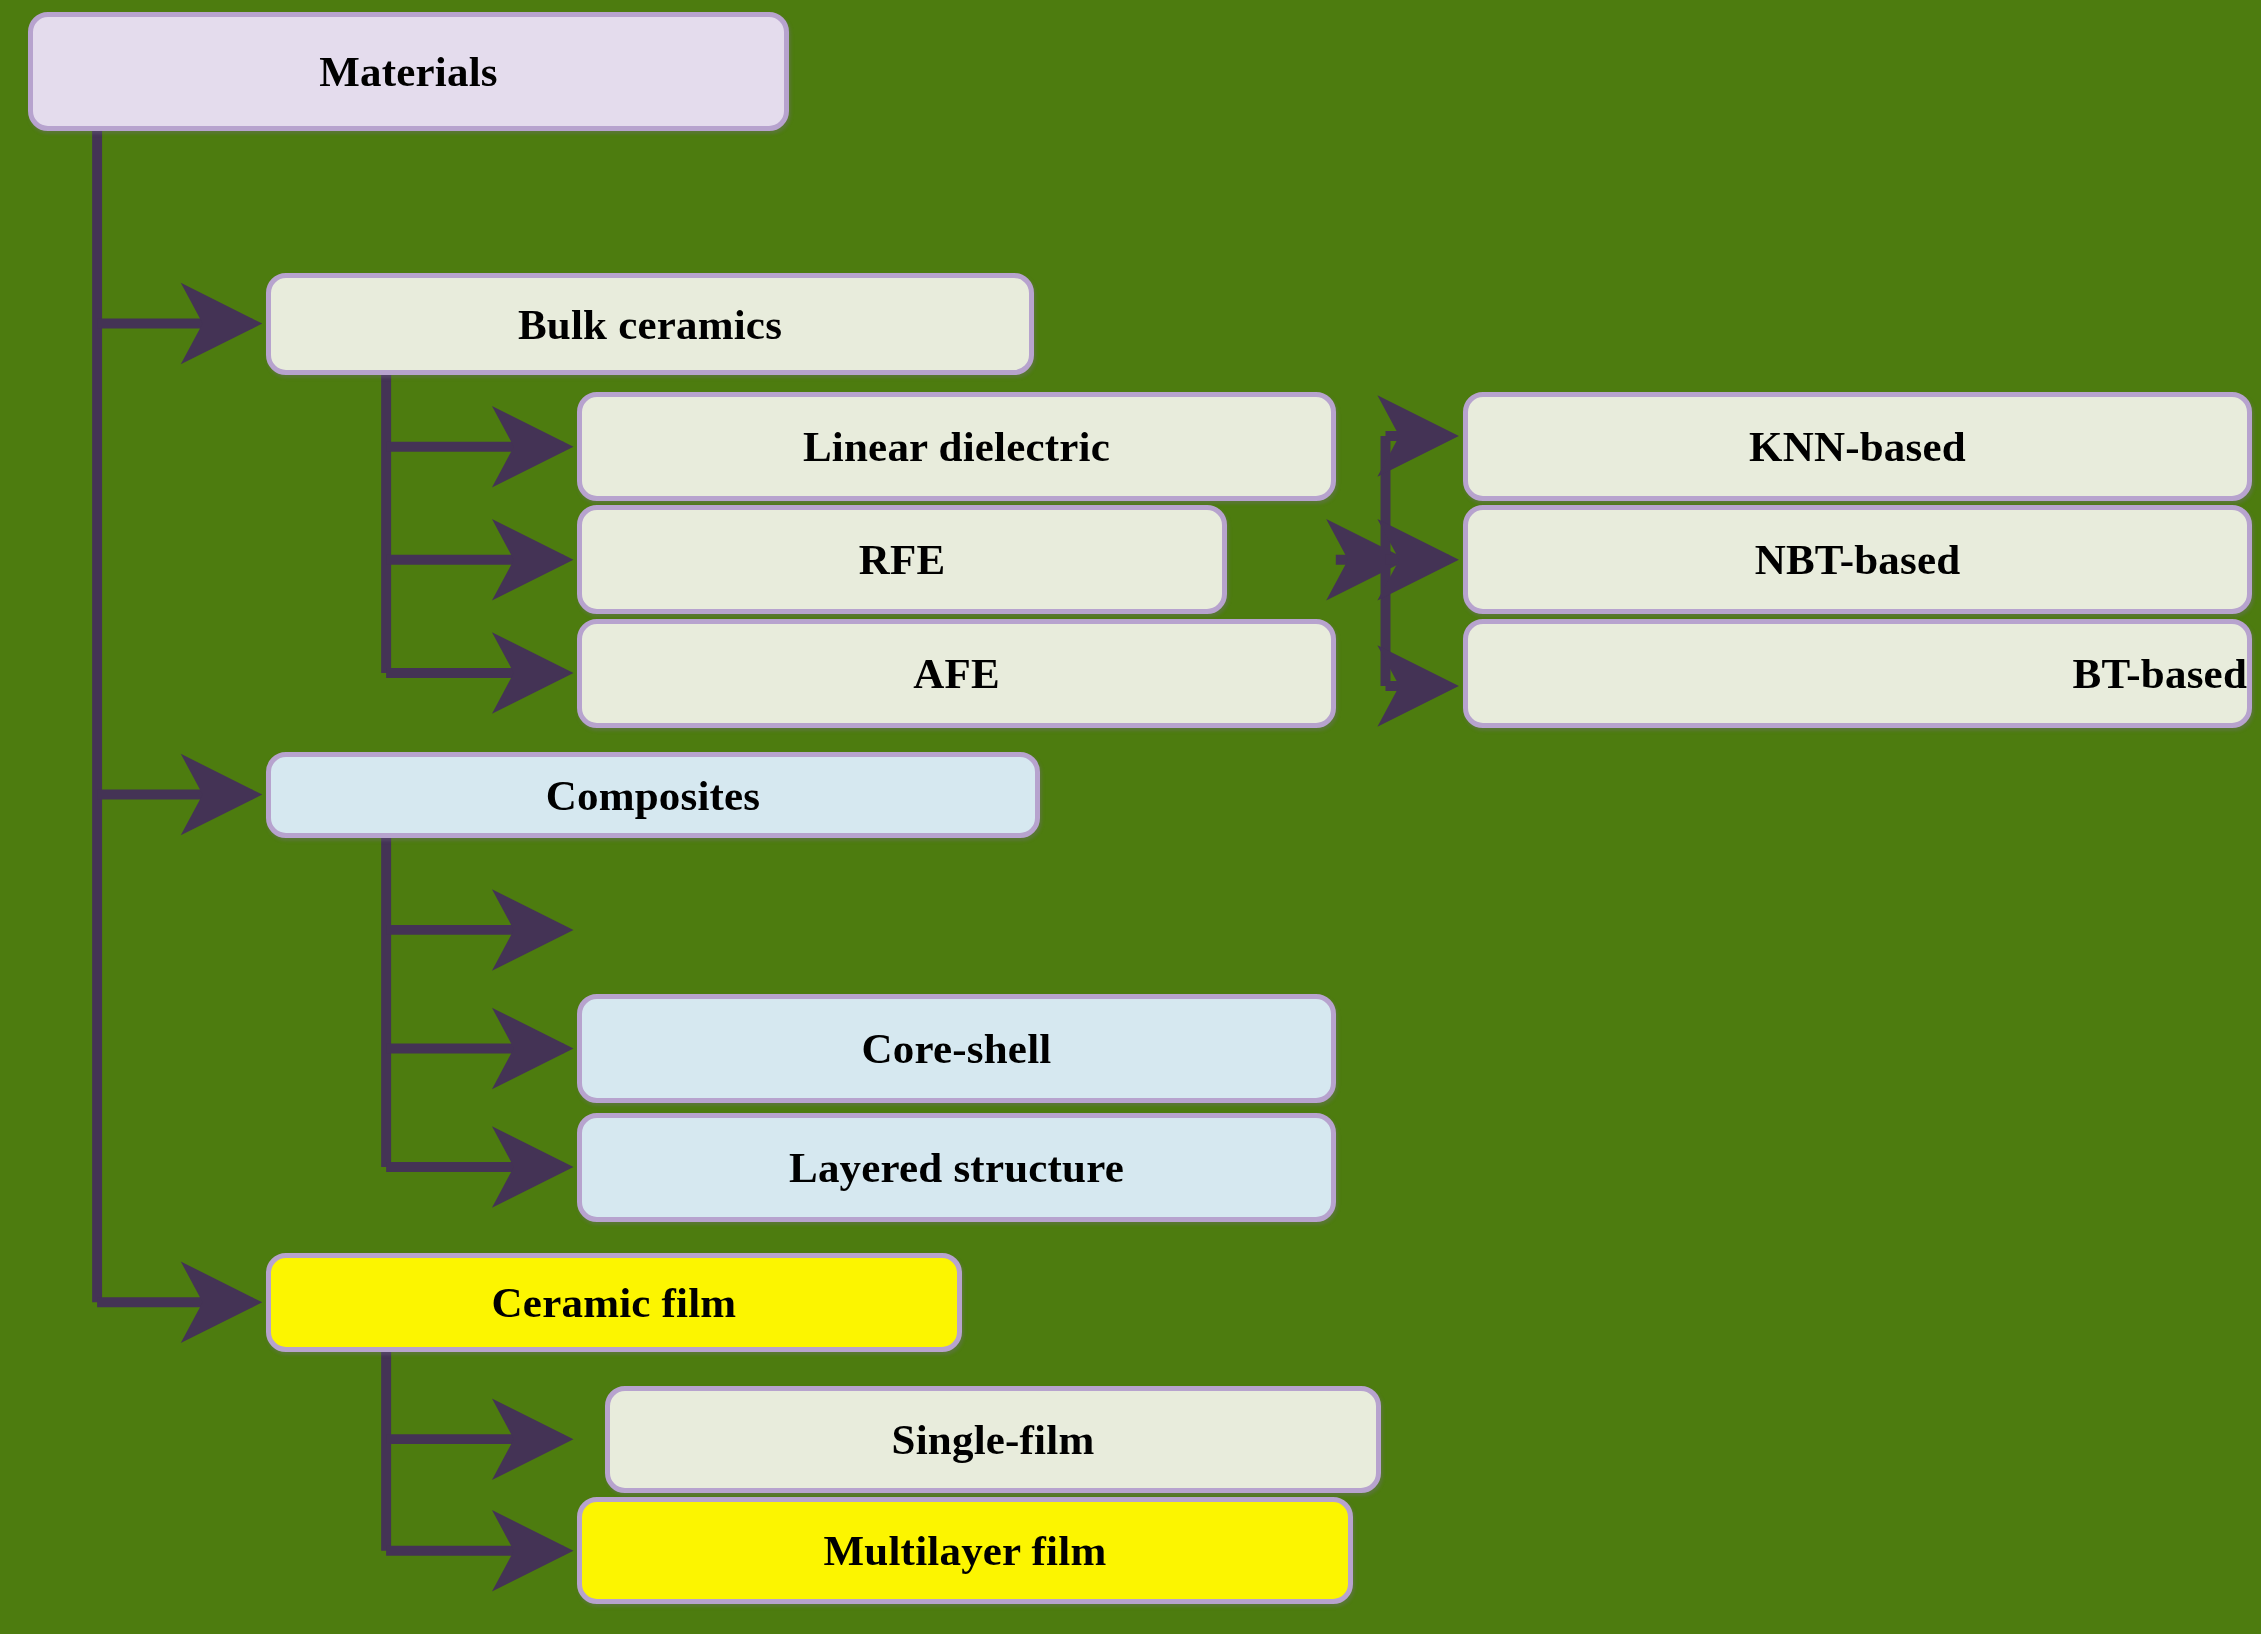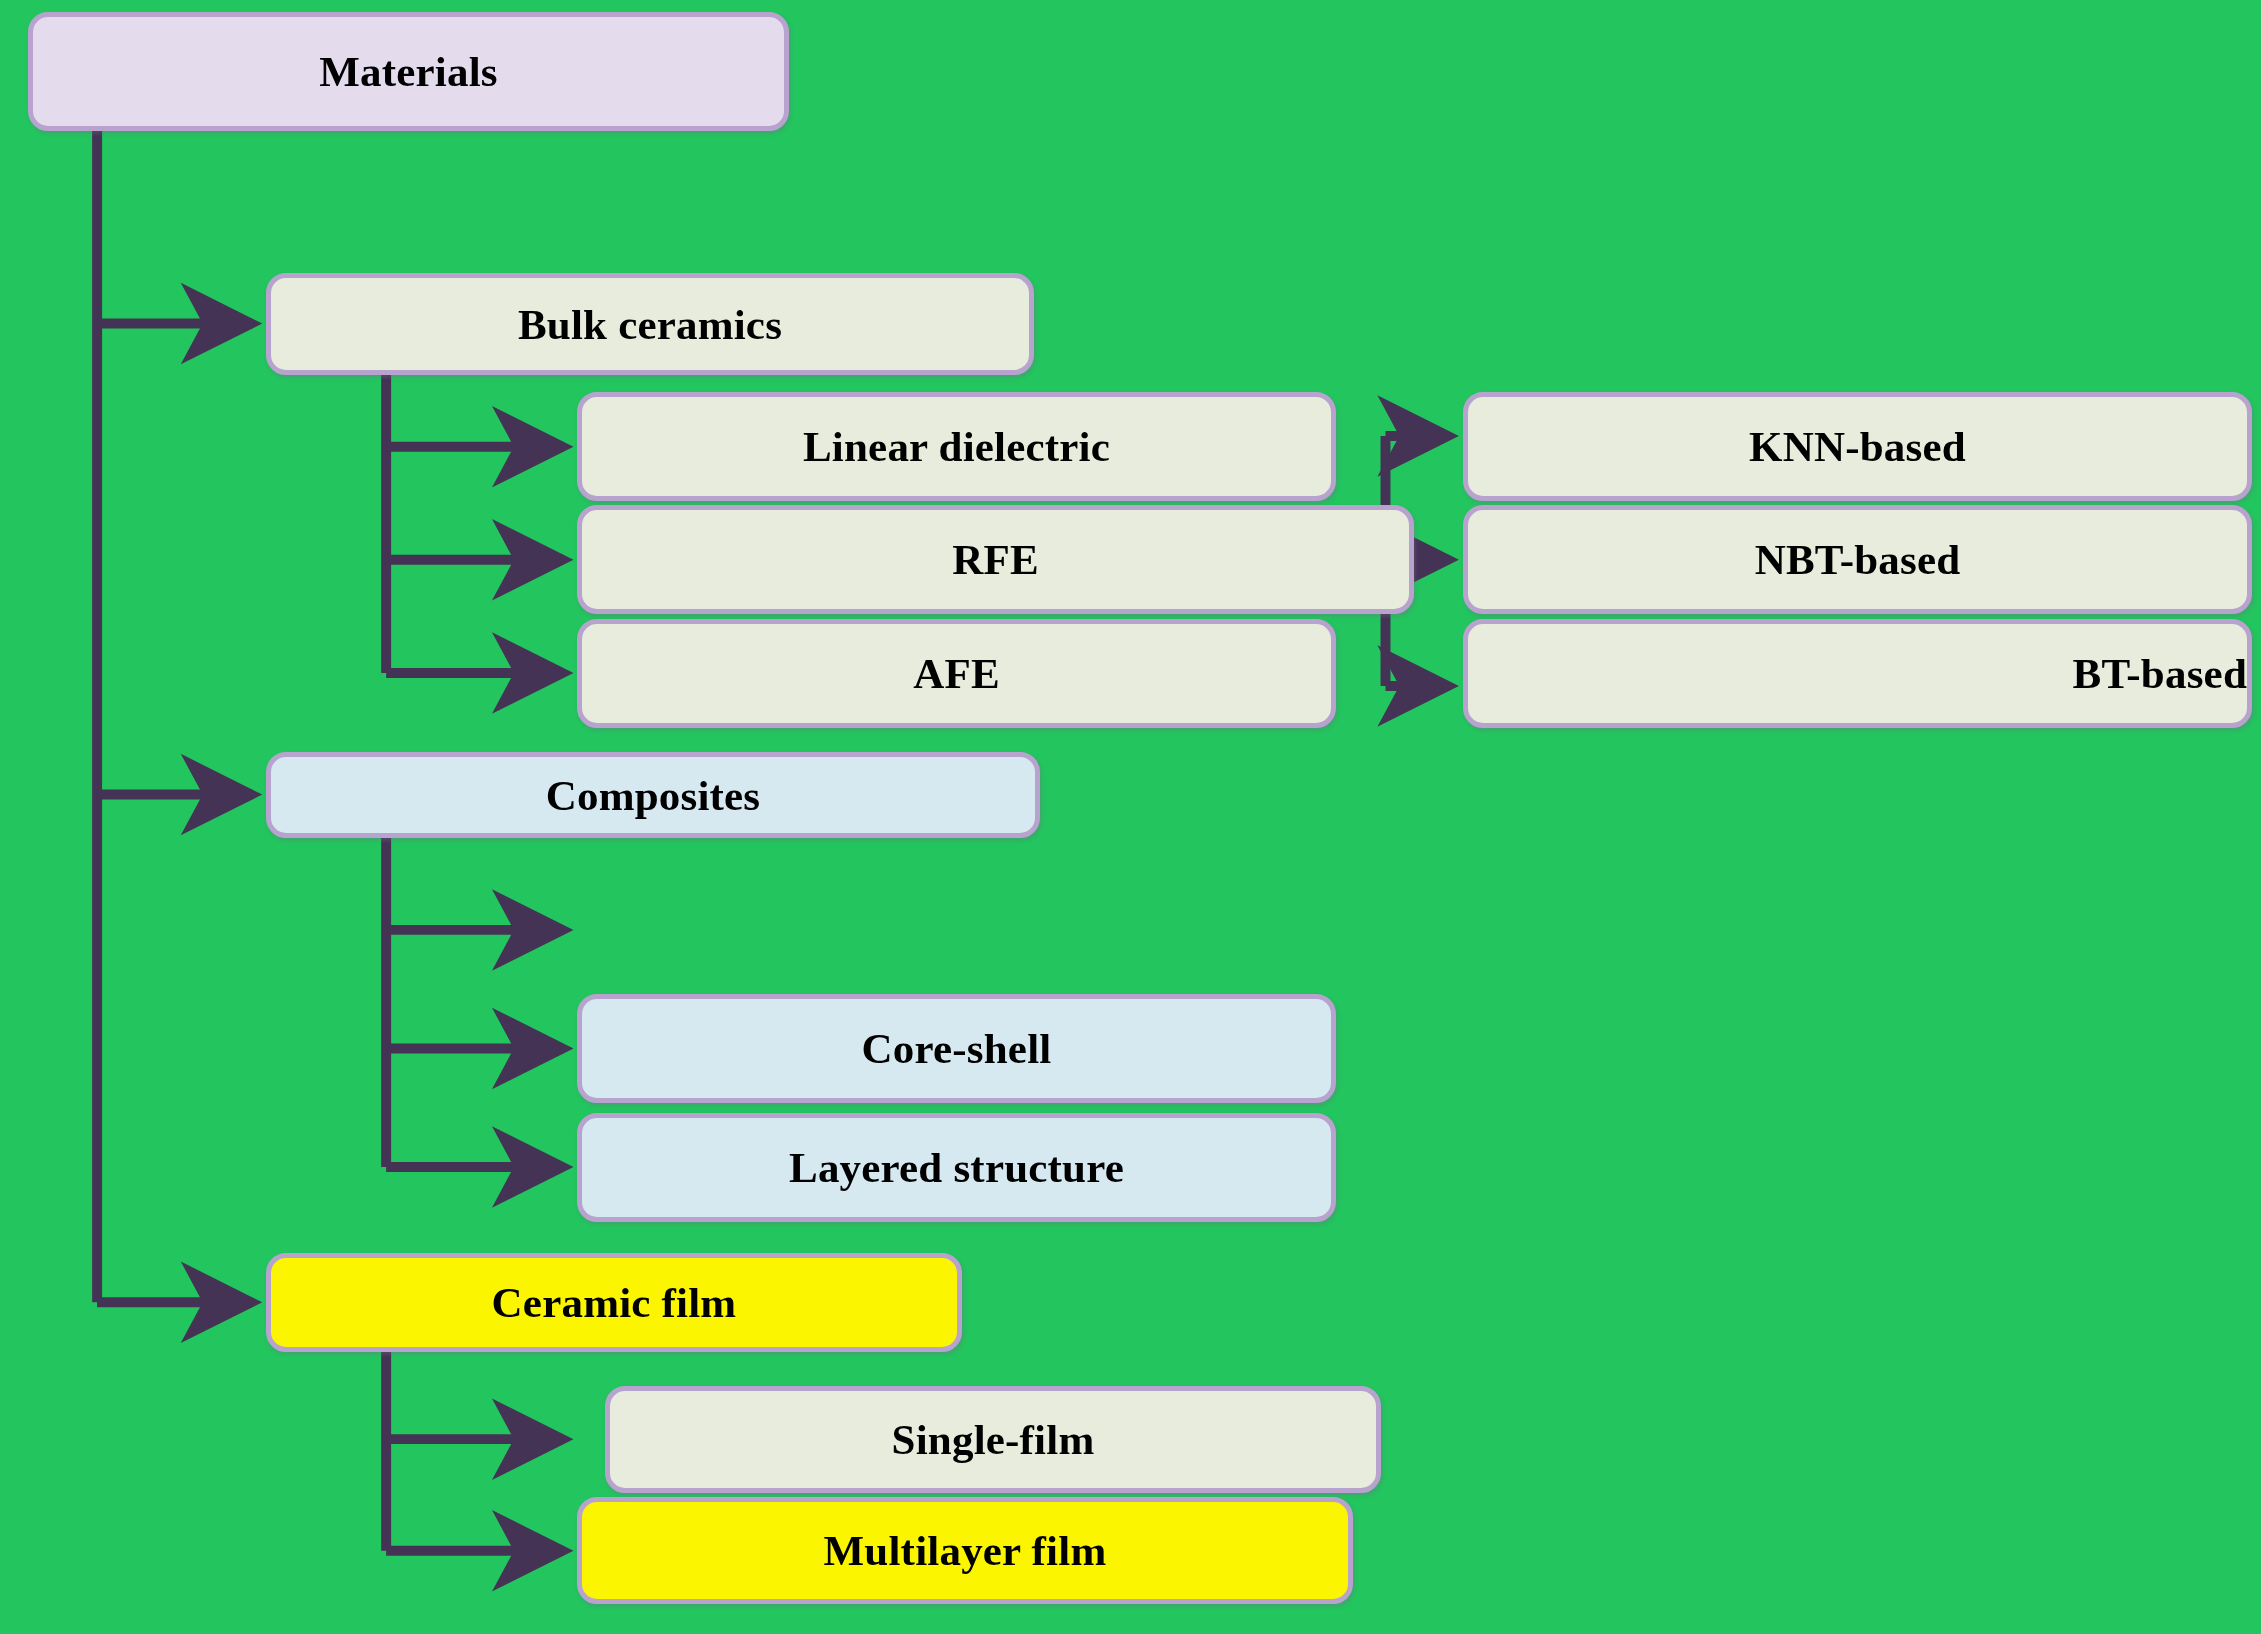--- a/index.html
+++ b/index.html
@@ -10,21 +10,21 @@
   body {
     width: 2261px;
     height: 1635px;
     font-family: "Liberation Serif", "DejaVu Serif", serif;
     overflow: hidden;
   }
   #diagram-root {
     position: relative;
     width: 2261px;
     height: 1635px;
-    background: #22c55e;
+    background: #4d7c0f;
   }
   #connector-layer {
     position: absolute;
     left: 0;
     top: 0;
     width: 2261px;
     height: 1635px;
   }
   .node {
     position: absolute;
@@ -103,21 +103,21 @@
   </div>
 
   <div class="node fill-green" style="left:266px; top:273px;  width:768px; height:102px;">
     <span class="node-label">Bulk ceramics</span>
   </div>
 
   <div class="node fill-green" style="left:577px; top:392px;  width:759px;  height:109px;">
     <span class="node-label">Linear dielectric</span>
   </div>
 
-  <div class="node fill-green" style="left:577px; top:505px;  width:837px;  height:109px;">
+  <div class="node fill-green" style="left:577px; top:505px;  width:650px;  height:109px;">
     <span class="node-label">RFE</span>
   </div>
 
   <div class="node fill-green" style="left:577px; top:619px;  width:759px;  height:109px;">
     <span class="node-label">AFE</span>
   </div>
 
   <div class="node fill-green" style="left:1463px; top:392px; width:789px; height:109px;">
     <span class="node-label">KNN-based</span>
   </div>

